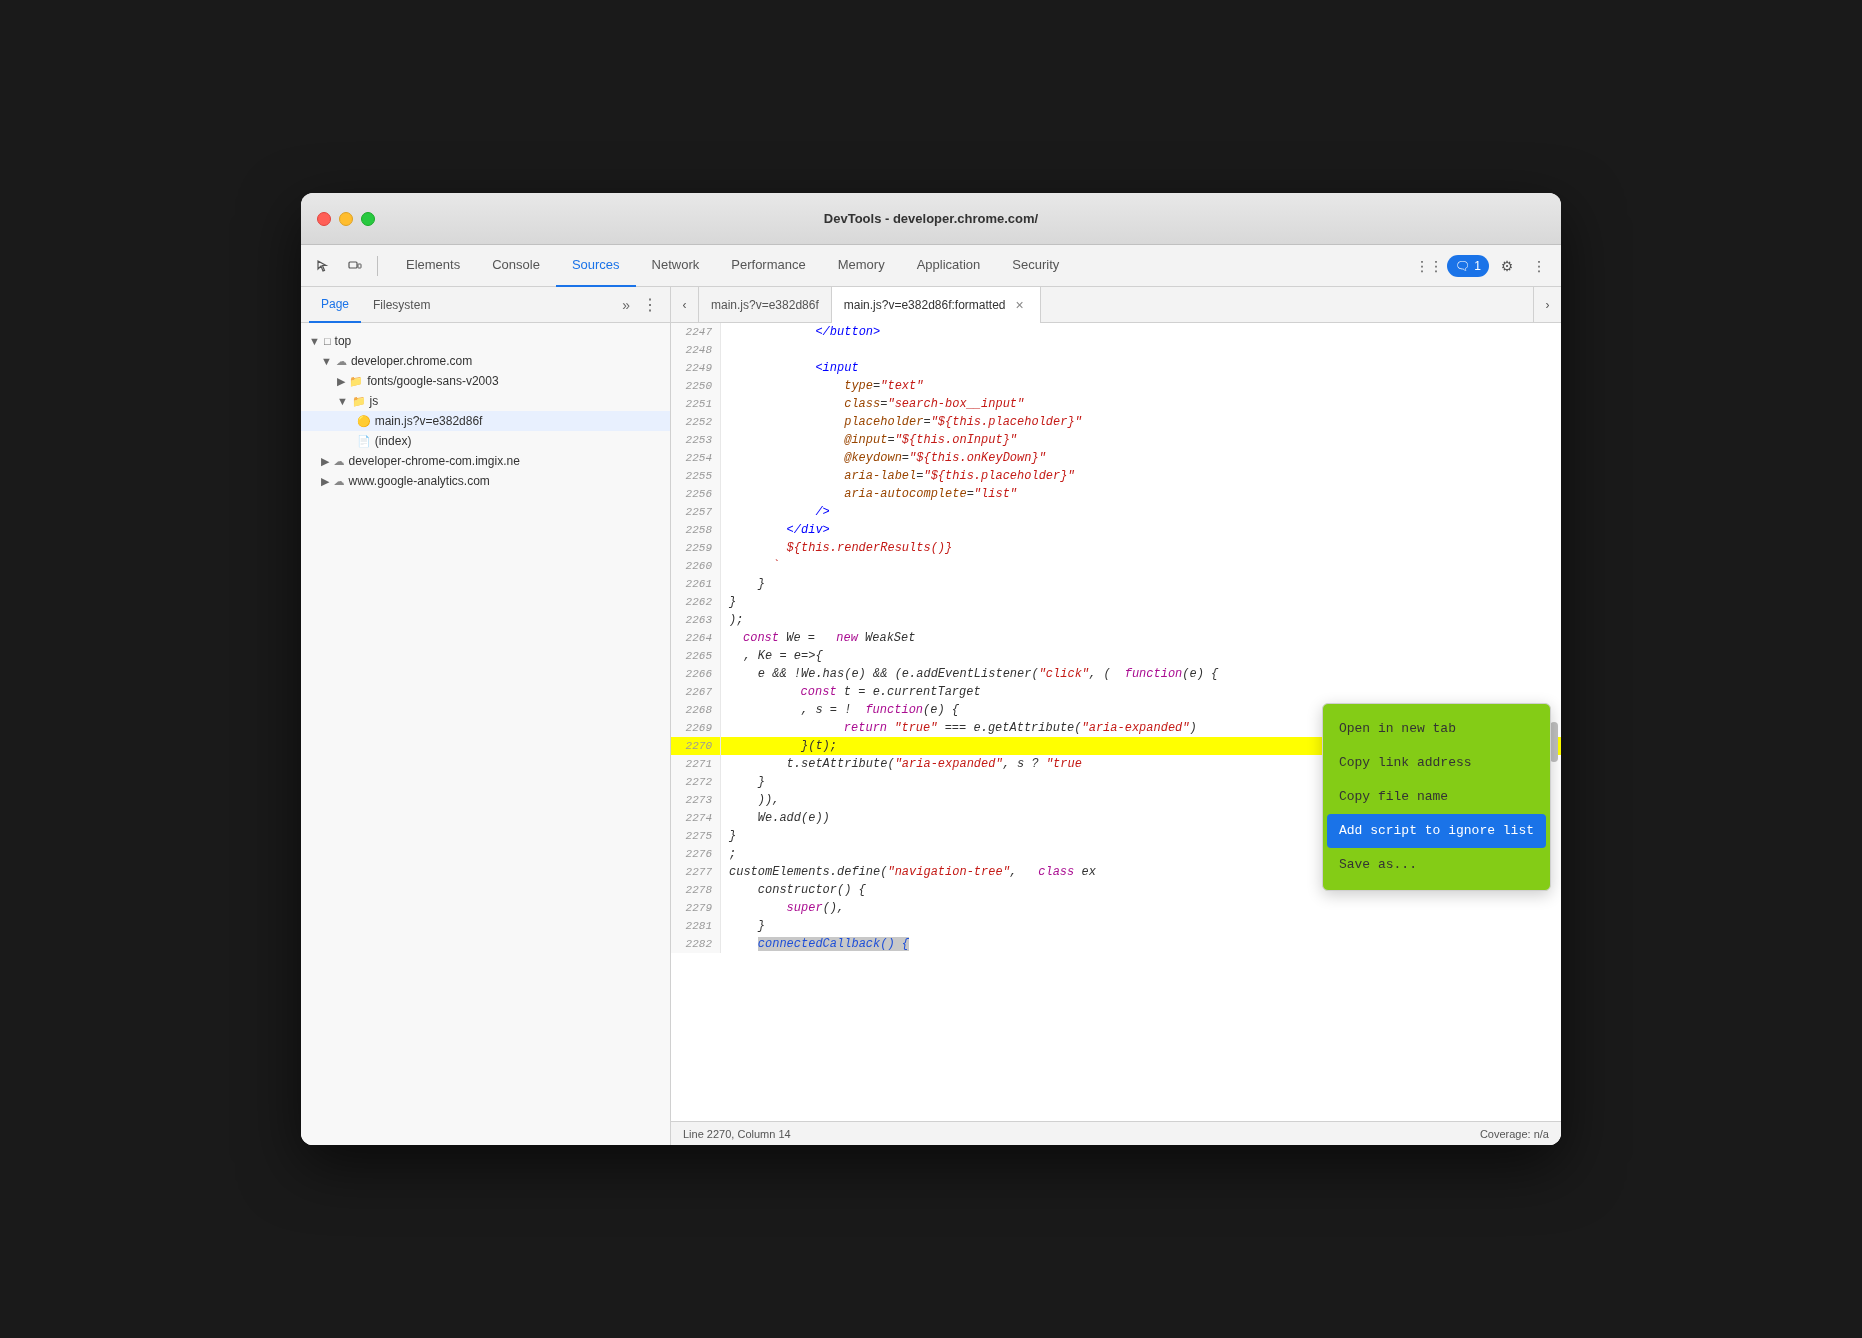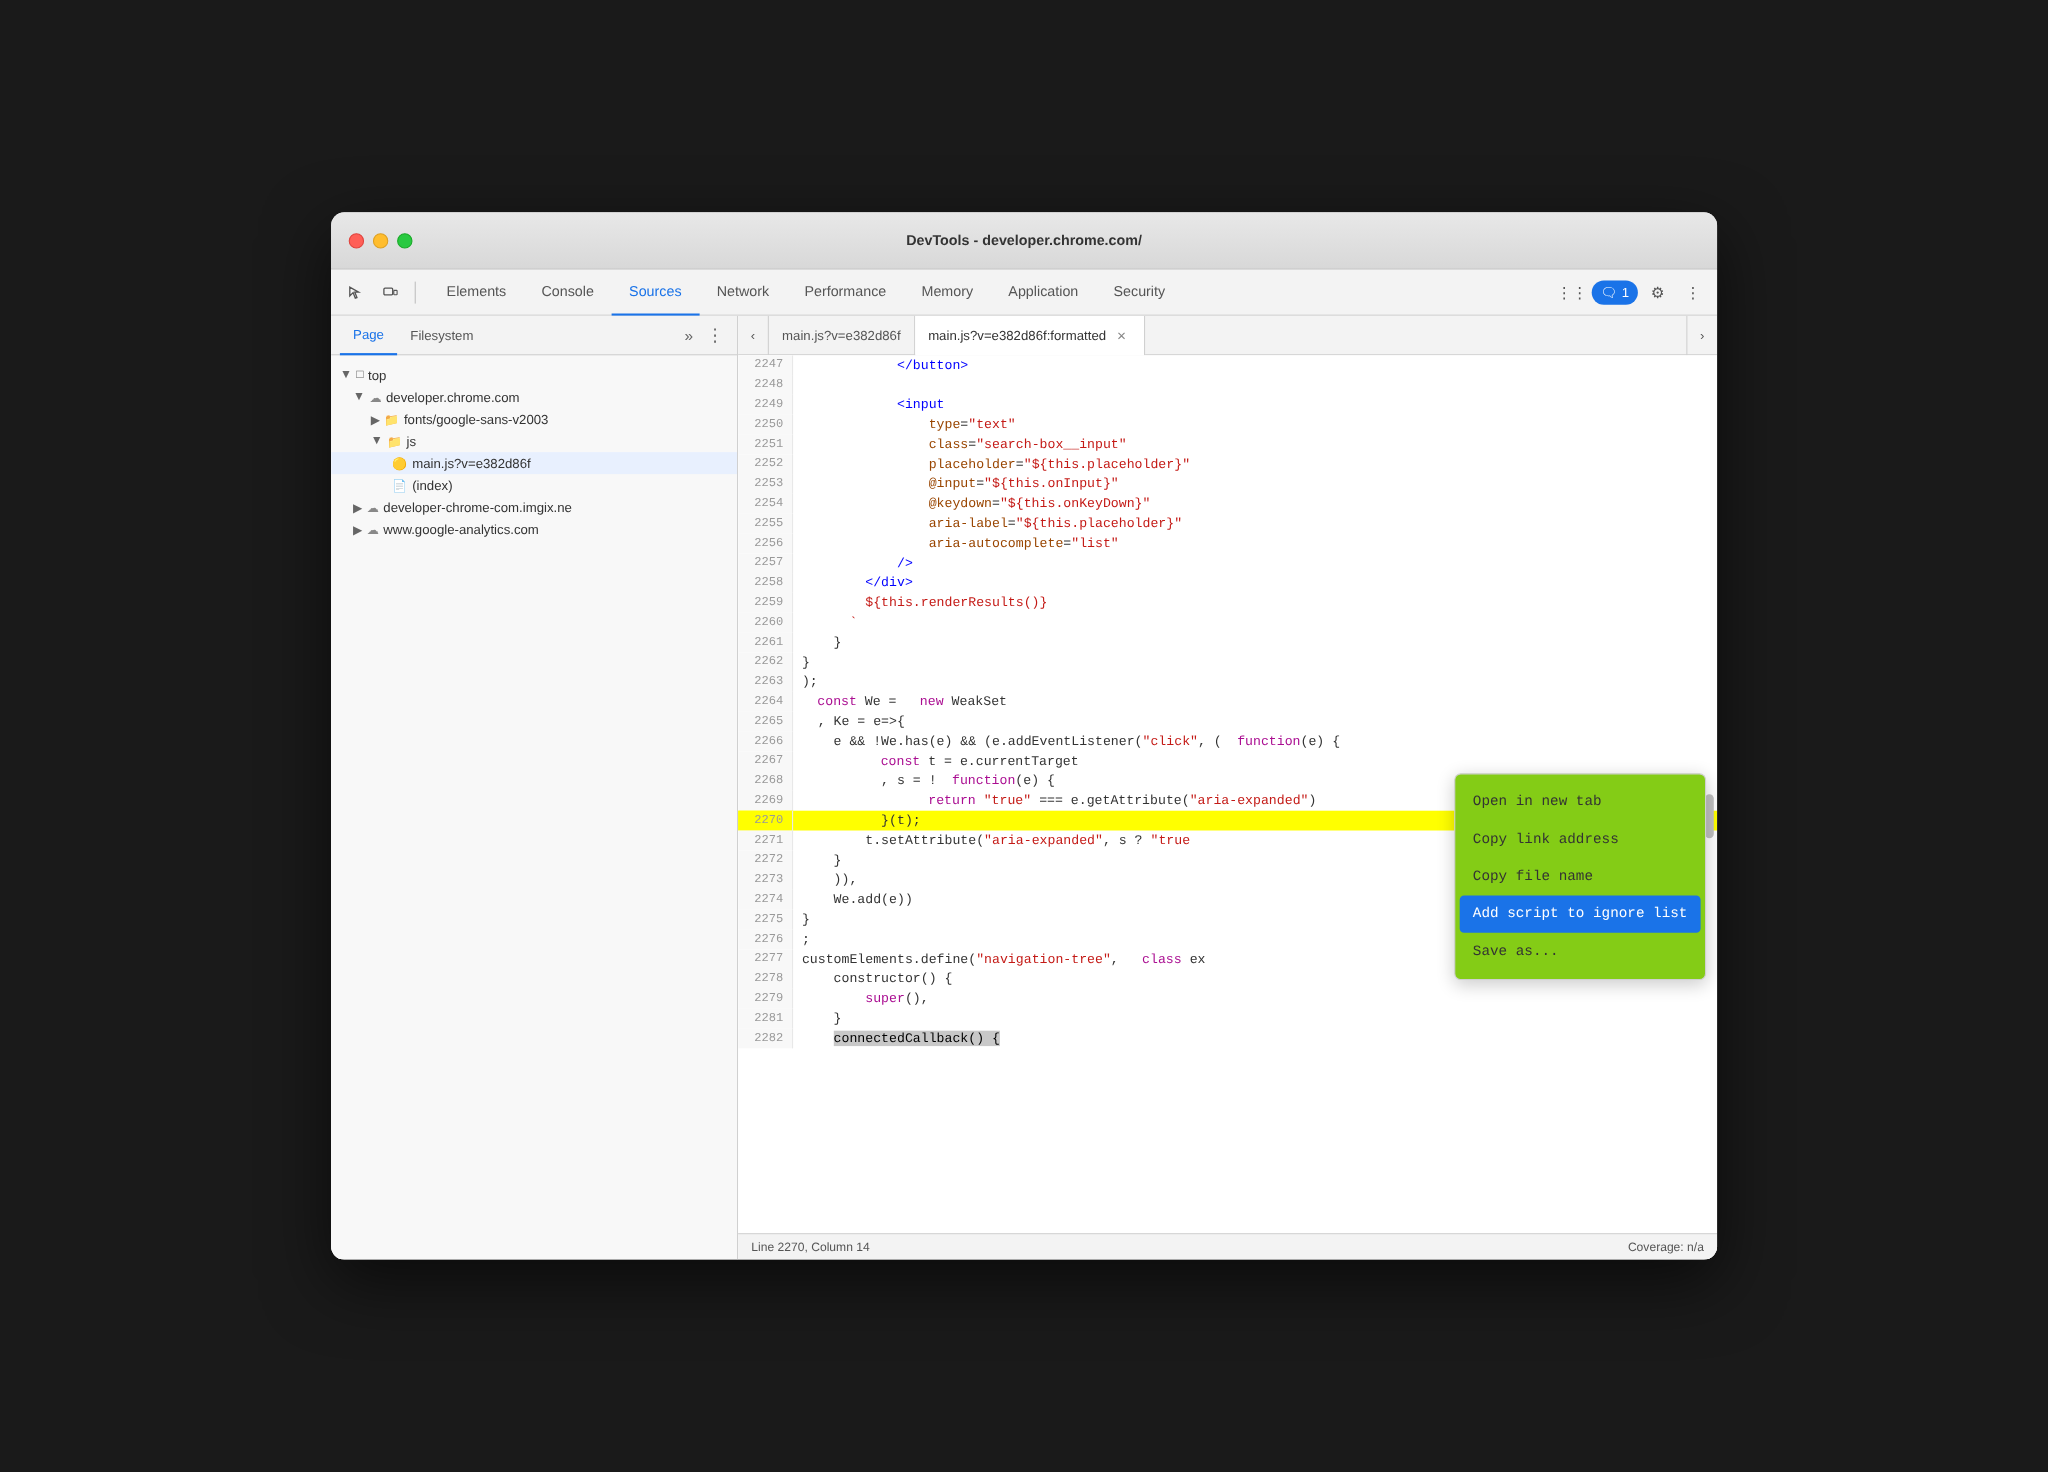--- a/index.html
+++ b/index.html
@@ -280,20 +280,21 @@
     }
     .code-lines {
       display: flex;
       flex-direction: column;
       min-width: 100%;
     }
     .code-line {
       display: flex;
       align-items: flex-end;
       min-height: 18px;
+      font-style: italic;
     }
     .code-line.highlighted {
       background: #ffff00;
     }
     .line-num {
       min-width: 50px;
       padding: 0 8px 0 8px;
       text-align: right;
       color: #999;
       background: #f8f8f8;
@@ -650,21 +651,21 @@
             <div class="code-line">
               <span class="line-num">2279</span>
               <span class="code-content">        <span class="fn">super</span>(),</span>
             </div>
             <div class="code-line">
               <span class="line-num">2281</span>
               <span class="code-content">    }</span>
             </div>
             <div class="code-line">
               <span class="line-num">2282</span>
-              <span class="code-content">    <span style="background:#c8c8c8; color:#000000;">connectedCallback() {</span></span>
+              <span class="code-content">    <span style="background:#c8c8c8; color:#1d4ed8;">connectedCallback() {</span></span>
             </div>
 
           </div>
 
           <div class="scroll-indicator"></div>
 
           <div class="context-menu">
             <div class="context-menu-item">
               <span>Open in new tab</span>
             </div>

